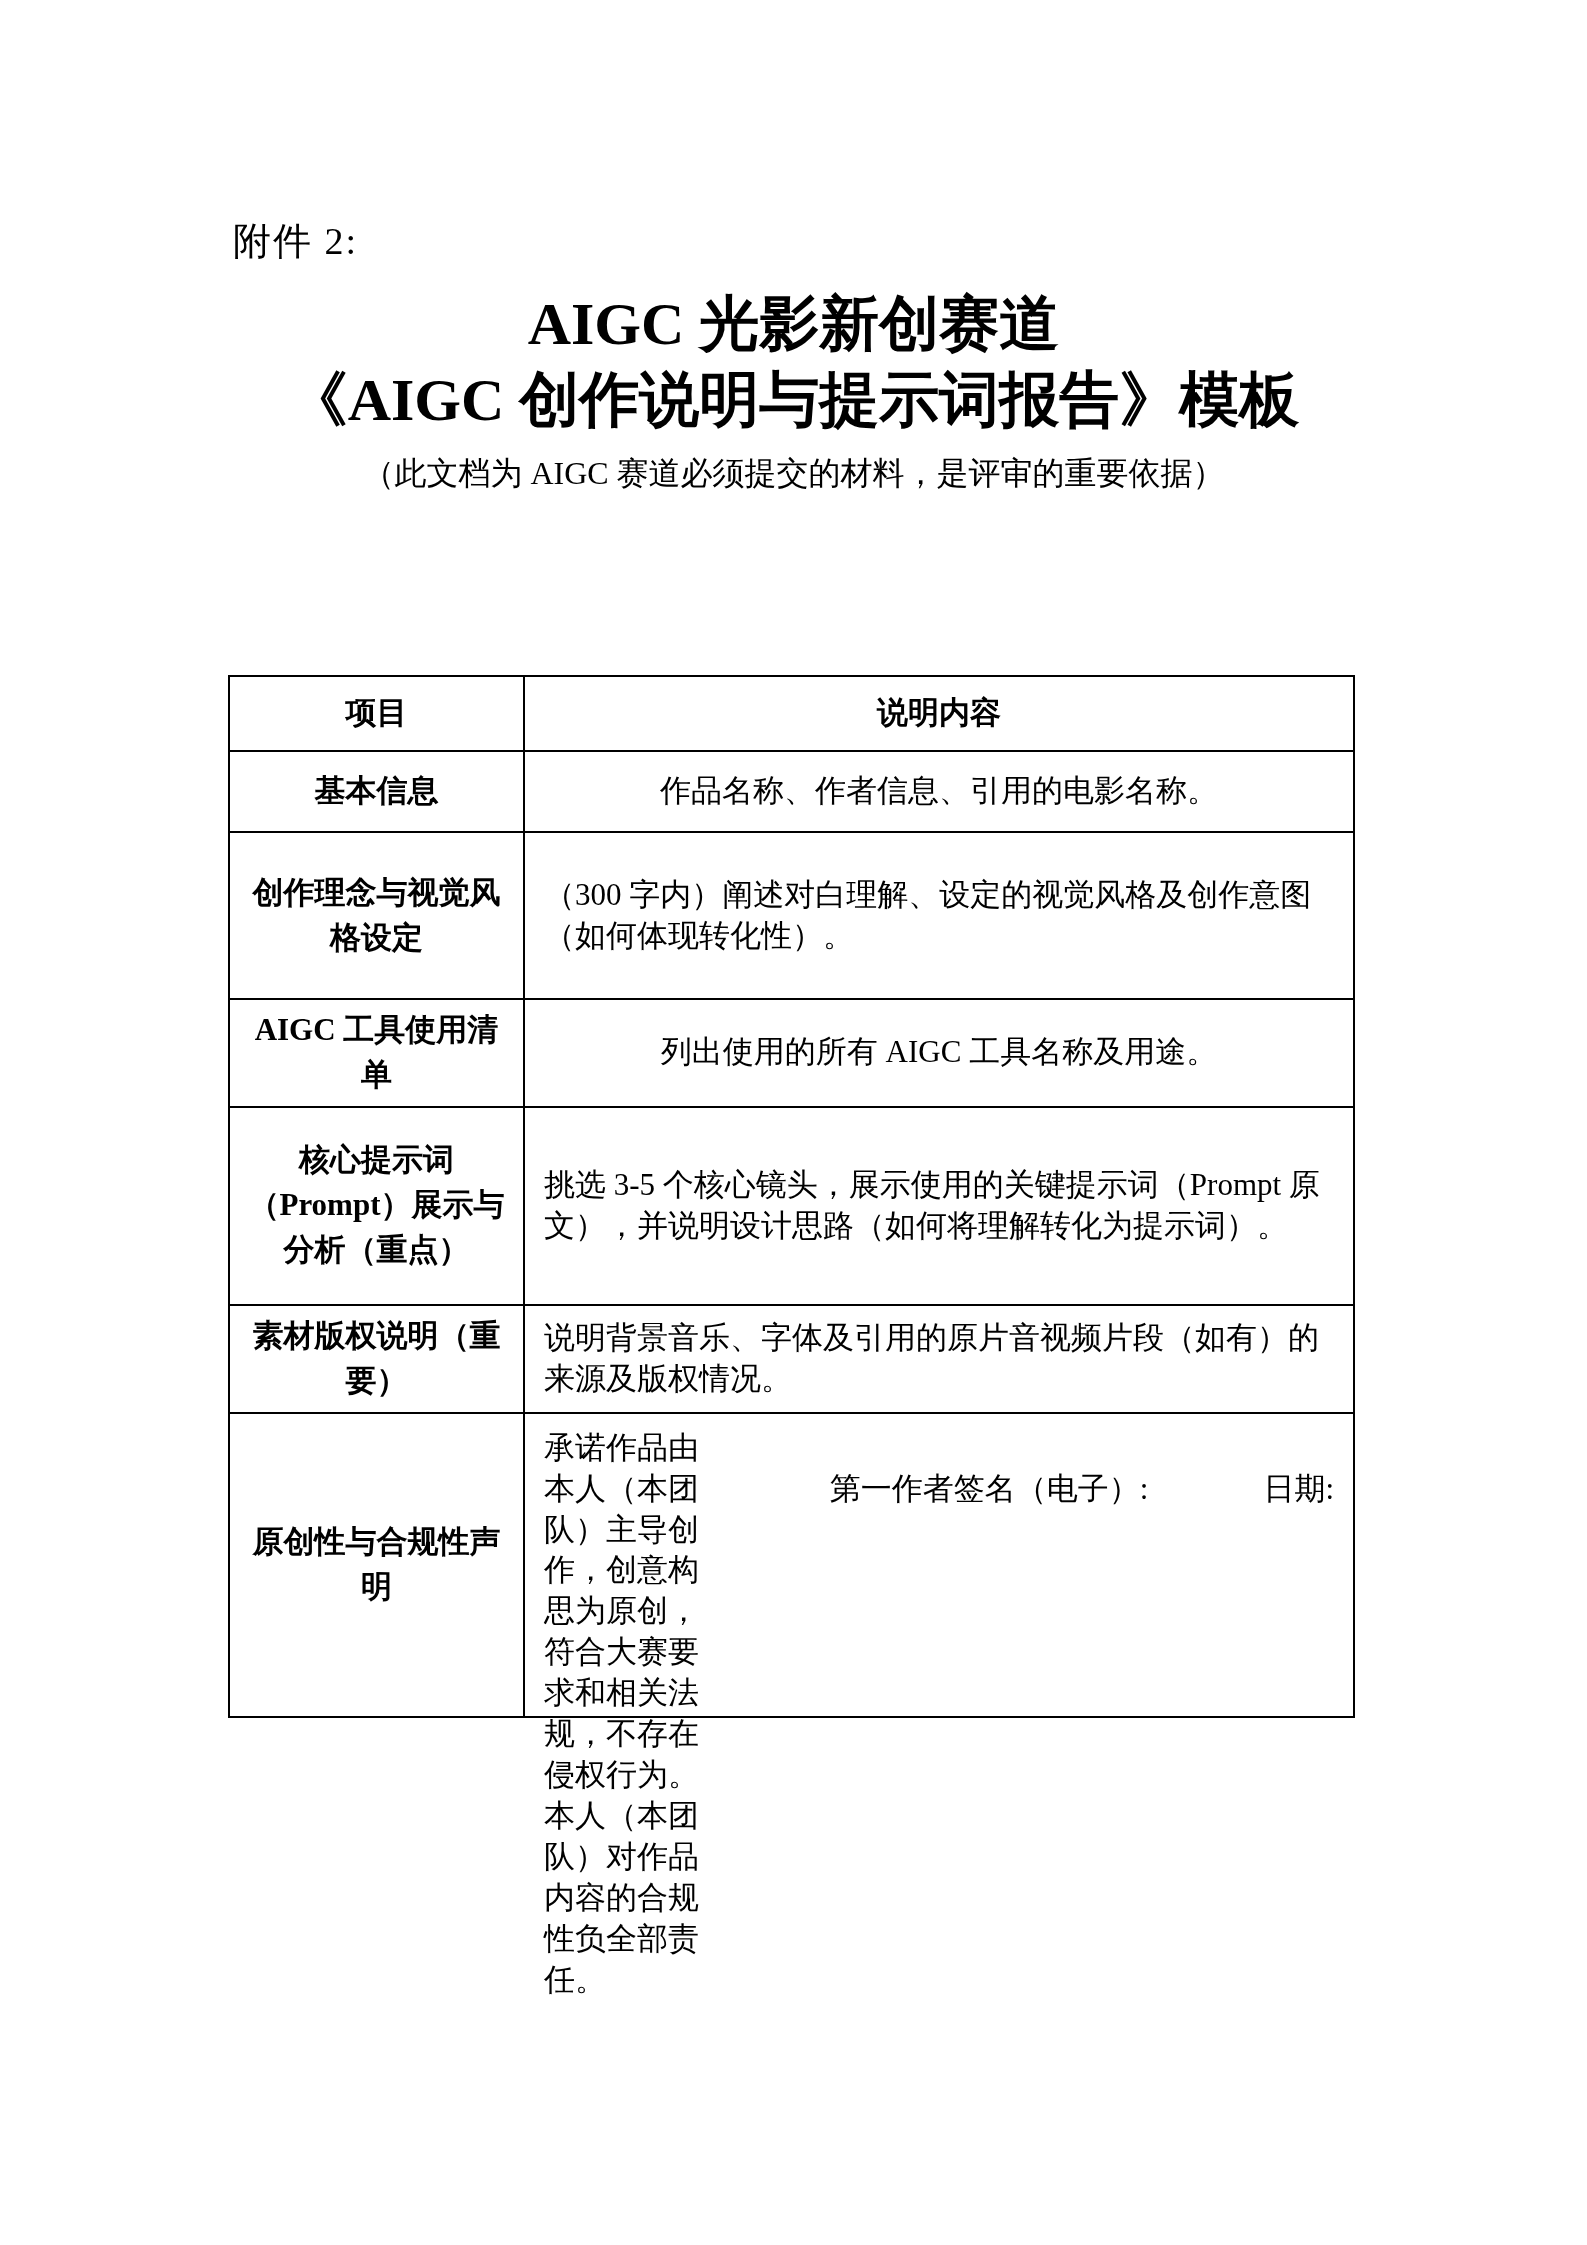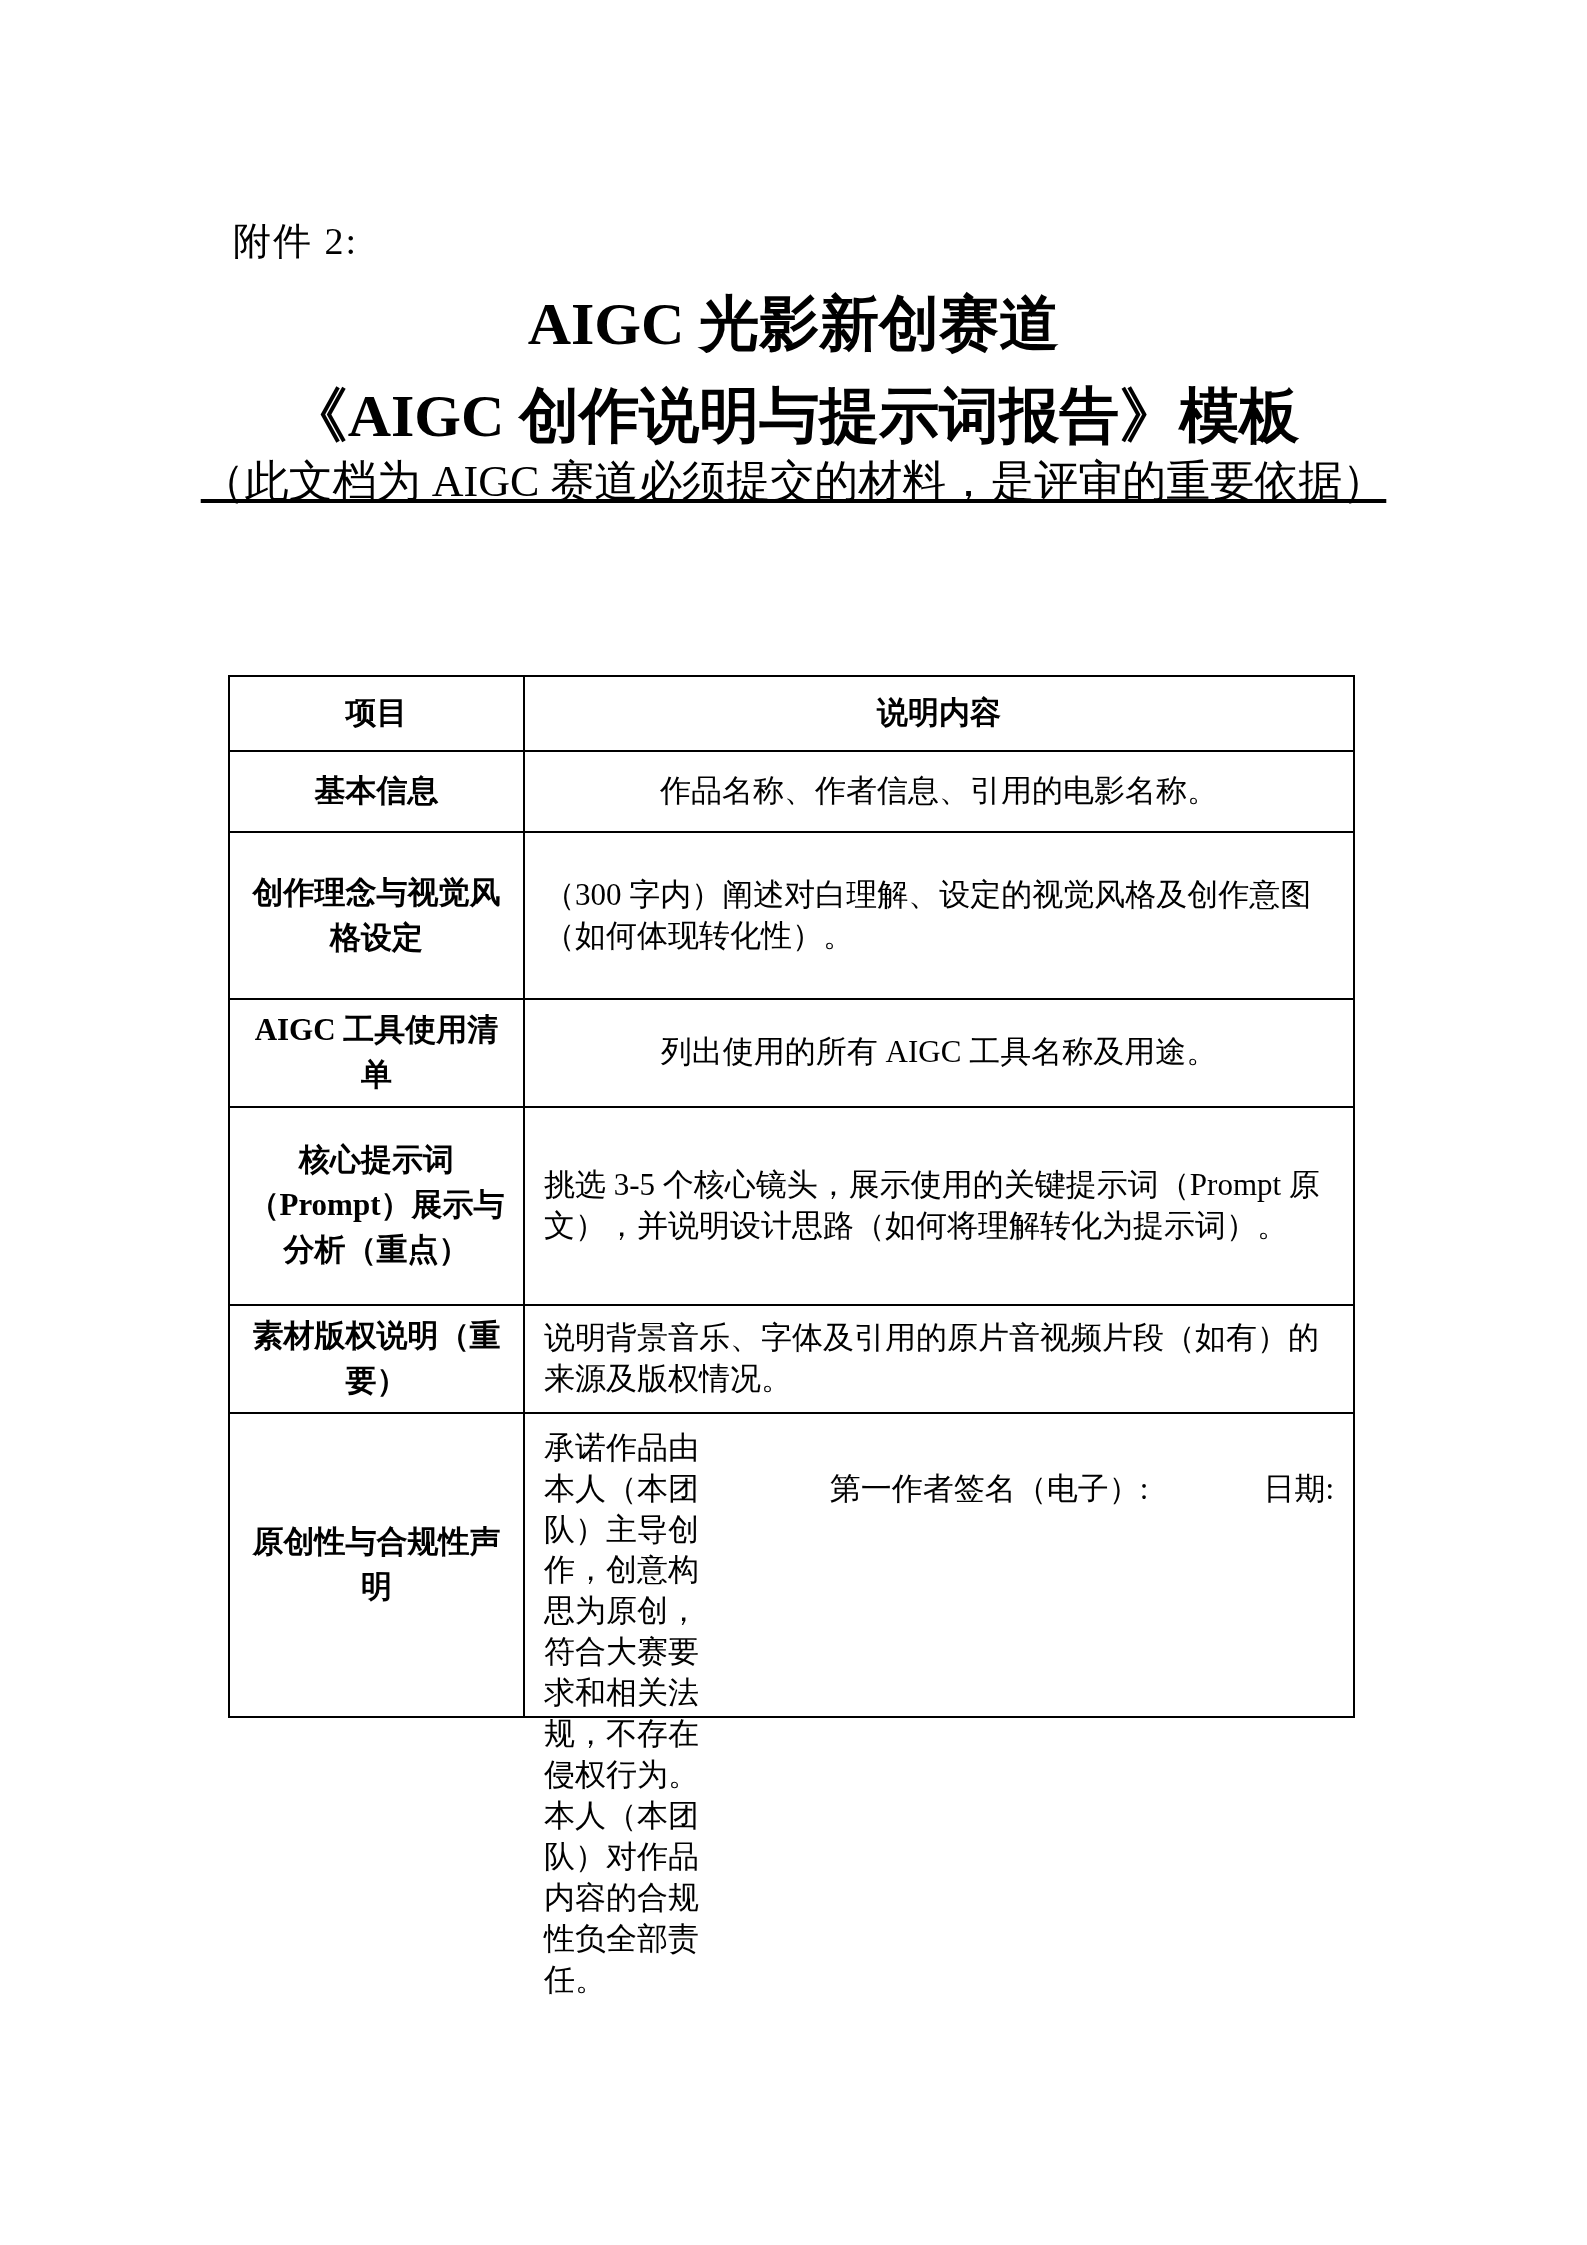--- a/index.html
+++ b/index.html
@@ -30,29 +30,27 @@
     font-weight: bold;
     white-space: pre;
   }
   .title-line2 {
     position: absolute;
     left: 0; top: 360px; width: 100%;
     text-align: center;
     font-size: 60px;
     font-weight: bold;
     white-space: pre;
-    margin-top: 16px;
   }
   .subtitle {
     position: absolute;
     left: 0; top: 452px; width: 100%;
     text-align: center;
-    font-size: 44px;
+    font-size: 32px;
     white-space: pre;
-    text-decoration: underline;
   }
   table.spec-table {
     position: absolute;
     left: 228px; top: 675px;
     width: 1125px;
     border-collapse: collapse;
     table-layout: fixed;
   }
   .spec-table td {
     border: 2px solid #000000;

